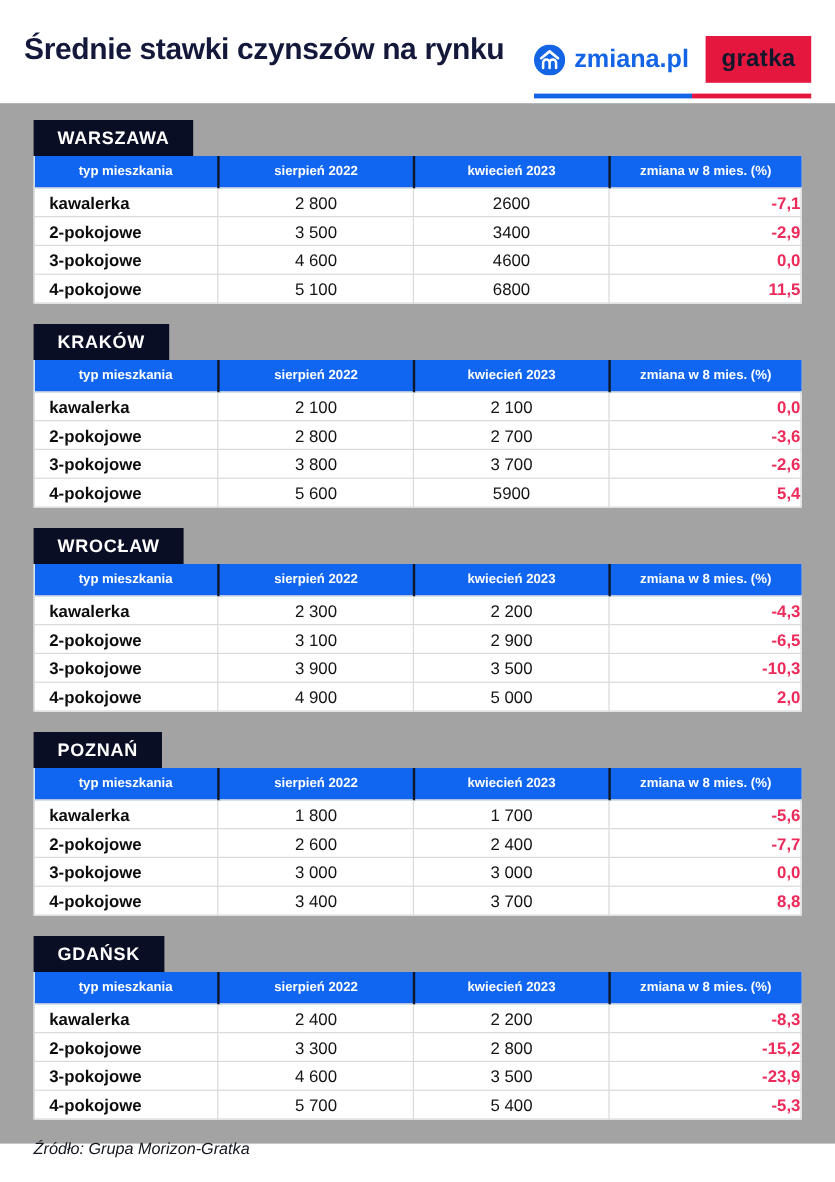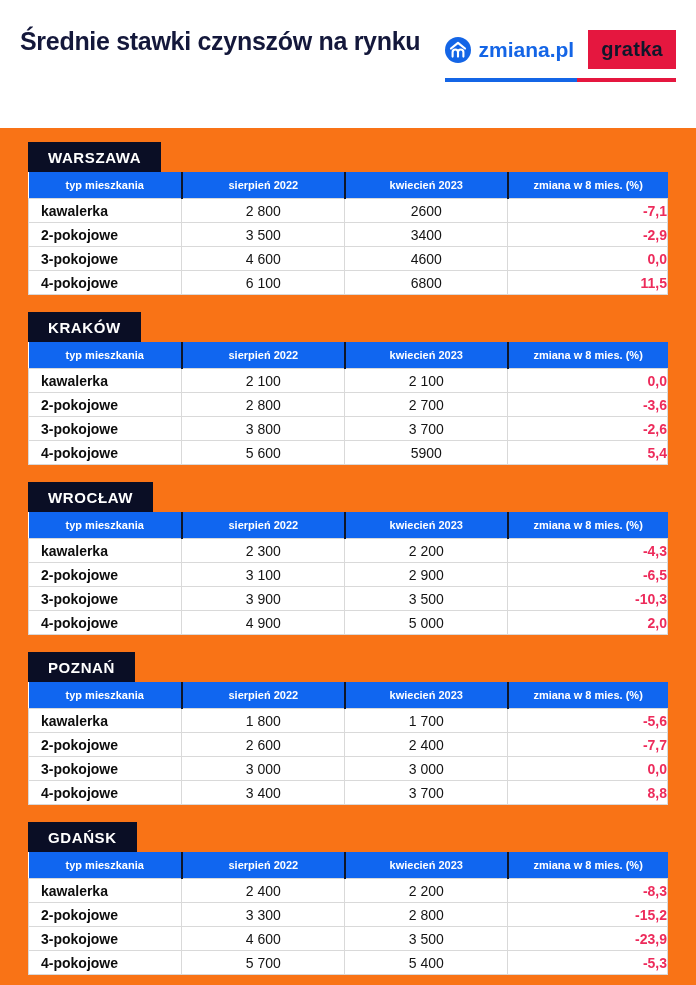--- a/index.html
+++ b/index.html
@@ -2,42 +2,42 @@
 <html><head>
 <meta charset="utf-8">
 <style>
   html,body{margin:0;padding:0;background:#e9e9e9;}
   .page{
     width:696px;height:985px;margin:0 auto;background:#ffffff;
     font-family:"Liberation Sans", sans-serif;overflow:hidden;box-sizing:border-box;
   }
   
   .top{
-    height:128px;box-sizing:border-box;background:#ffffff;
+    height:86px;box-sizing:border-box;background:#ffffff;
     display:flex;justify-content:space-between;align-items:flex-start;
     padding:26px 20px 0 20px;
   }
   .title{
     font-size:25px;font-weight:bold;color:#14183b;line-height:1.22;
     letter-spacing:-0.3px;max-width:420px;
   }
   .brand{display:flex;flex-direction:column;margin-top:4px;}
   .brand-row{display:flex;align-items:center;gap:14px;}
   .morizon{display:flex;align-items:center;gap:7px;color:#1465e6;font-size:21px;font-weight:bold;}
   .gratka{
     background:#e5173f;color:#0f172a;font-weight:bold;font-size:20px;
     padding:8px 13px;letter-spacing:0.3px;
   }
   .brand-bar{
     height:4px;margin-top:9px;
     background:linear-gradient(to right,#1465e6 0 57%,#e5173f 57% 100%);
   }
   
   .content{
-    background:#f97316;height:867px;box-sizing:border-box;
+    background:#a3a3a3;height:867px;box-sizing:border-box;
     padding:14px 28px 0 28px;
   }
   .city{margin-bottom:17px;}
   .city-tag{
     display:inline-block;background:#0a0e25;color:#ffffff;font-weight:bold;
     font-size:15px;letter-spacing:0.6px;padding:7px 20px 6px 20px;
   }
   table{
     width:100%;border-collapse:collapse;table-layout:fixed;background:#ffffff;
   }
@@ -118,21 +118,21 @@
             <td class="chg">-2,9</td>
           </tr>
           <tr>
             <td class="flat">3-pokojowe</td>
             <td>4 600</td>
             <td>4600</td>
             <td class="chg">0,0</td>
           </tr>
           <tr>
             <td class="flat">4-pokojowe</td>
-            <td>6 100</td>
+            <td>5 100</td>
             <td>6800</td>
             <td class="chg">11,5</td>
           </tr>
         </tbody>
       </table>
     </div>
 
     <div class="city">
       <div class="city-tag">KRAKÓW</div>
       <table>

